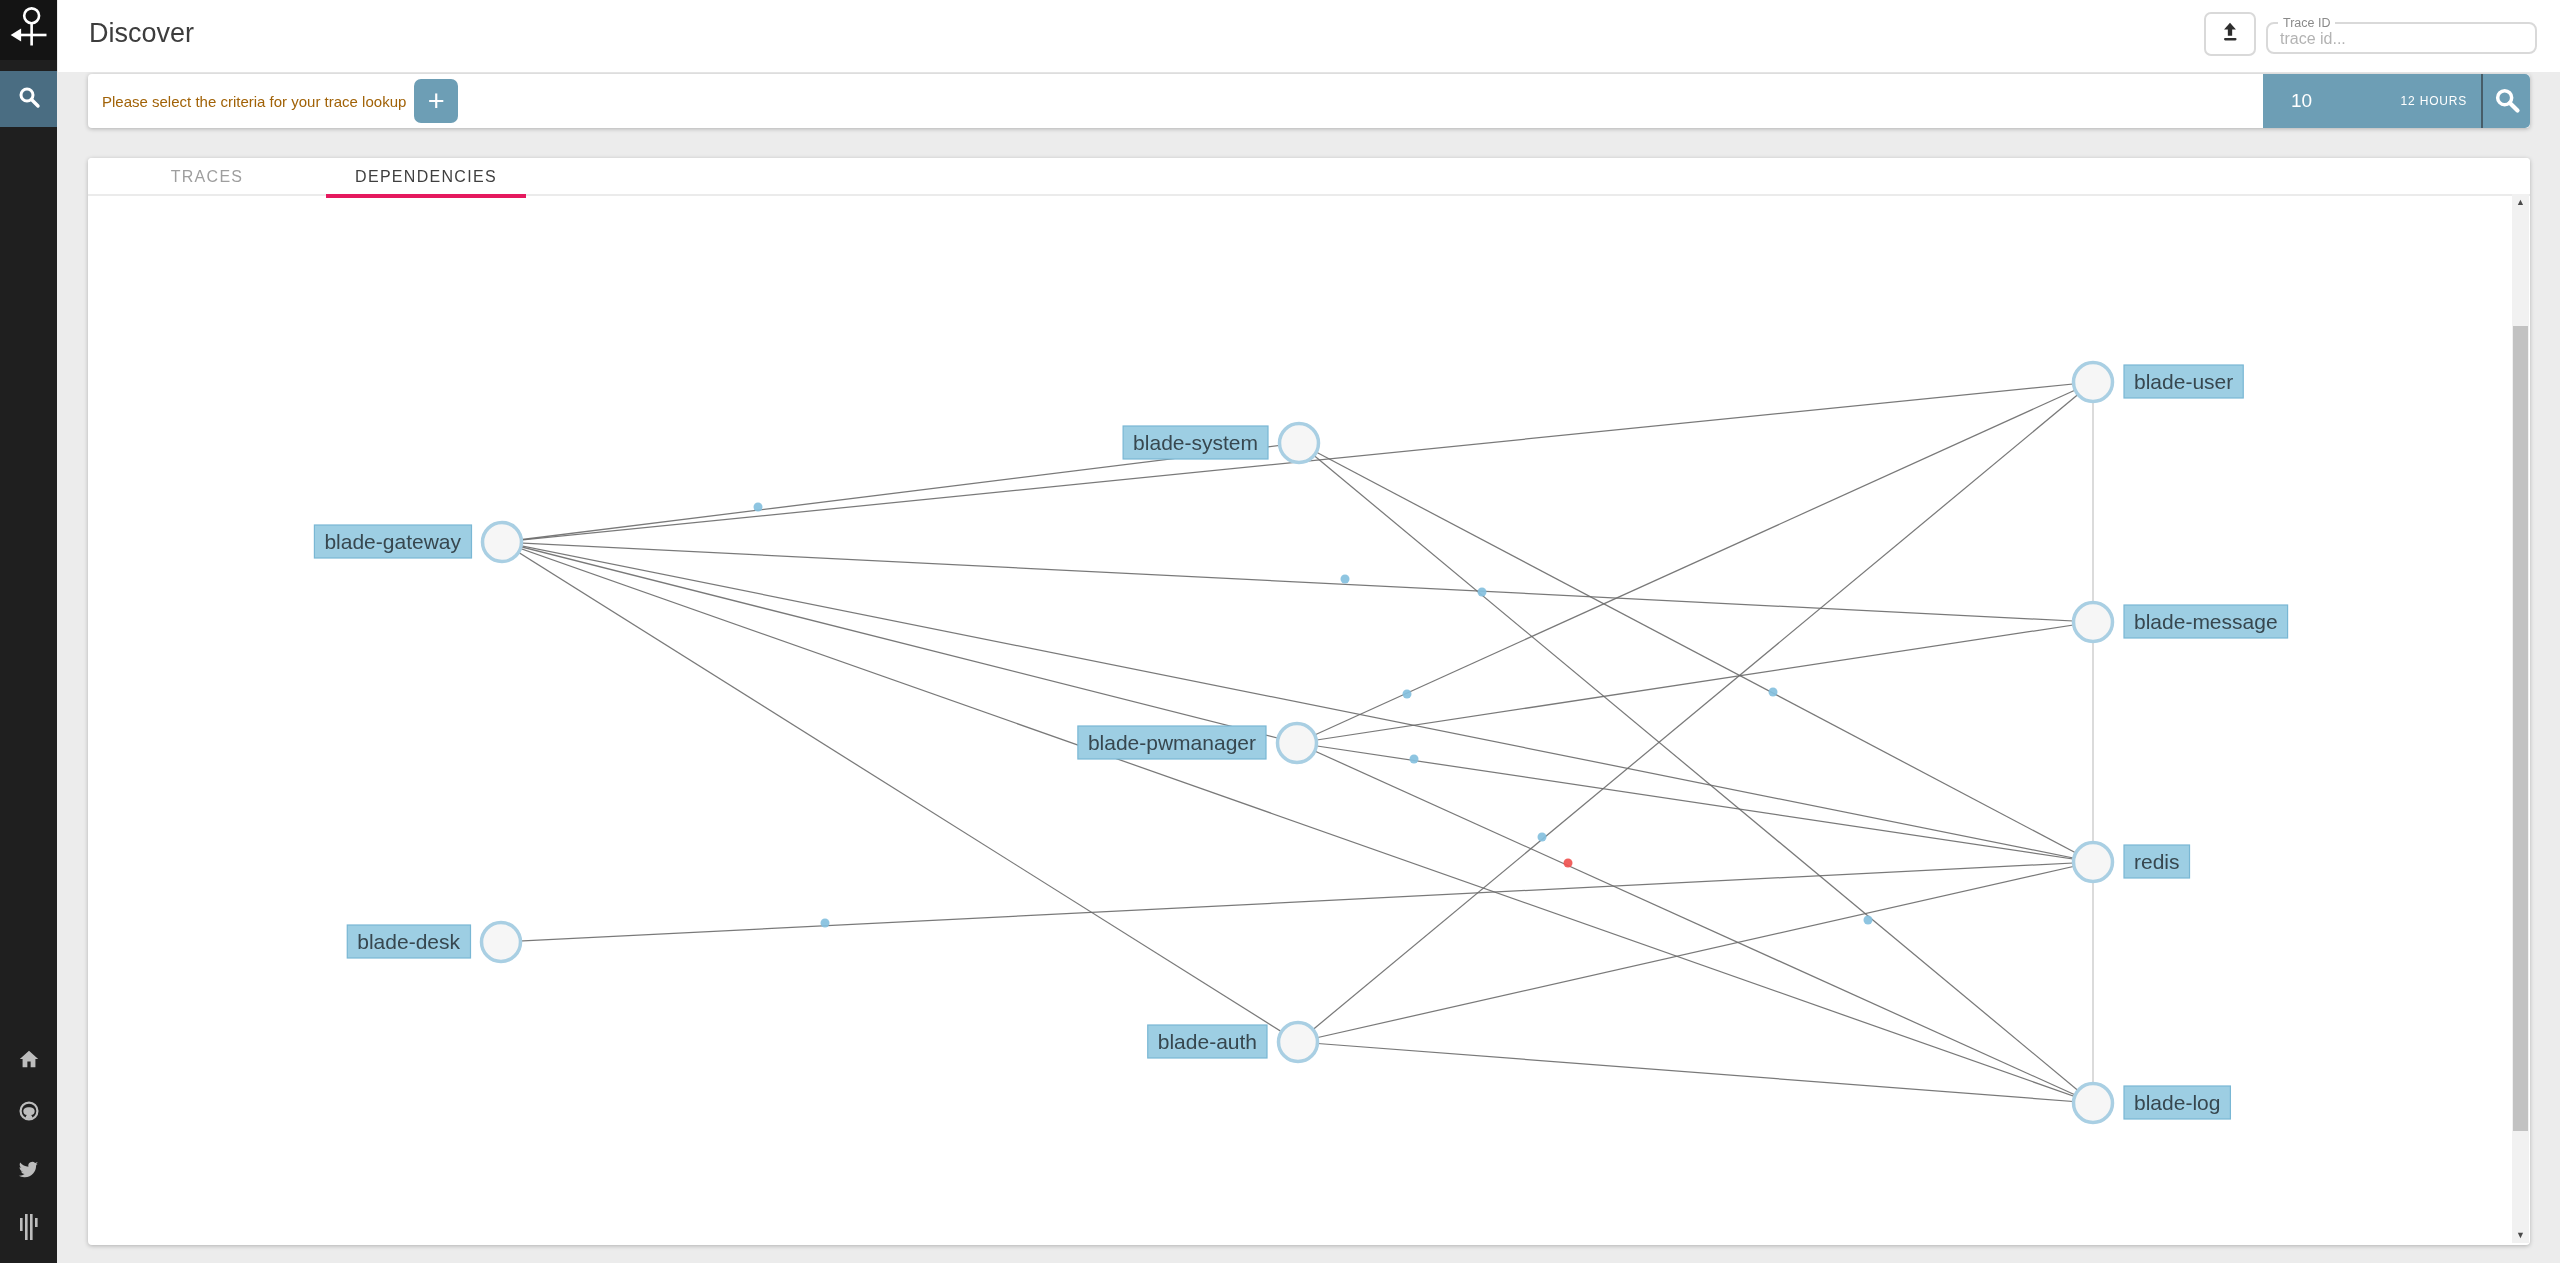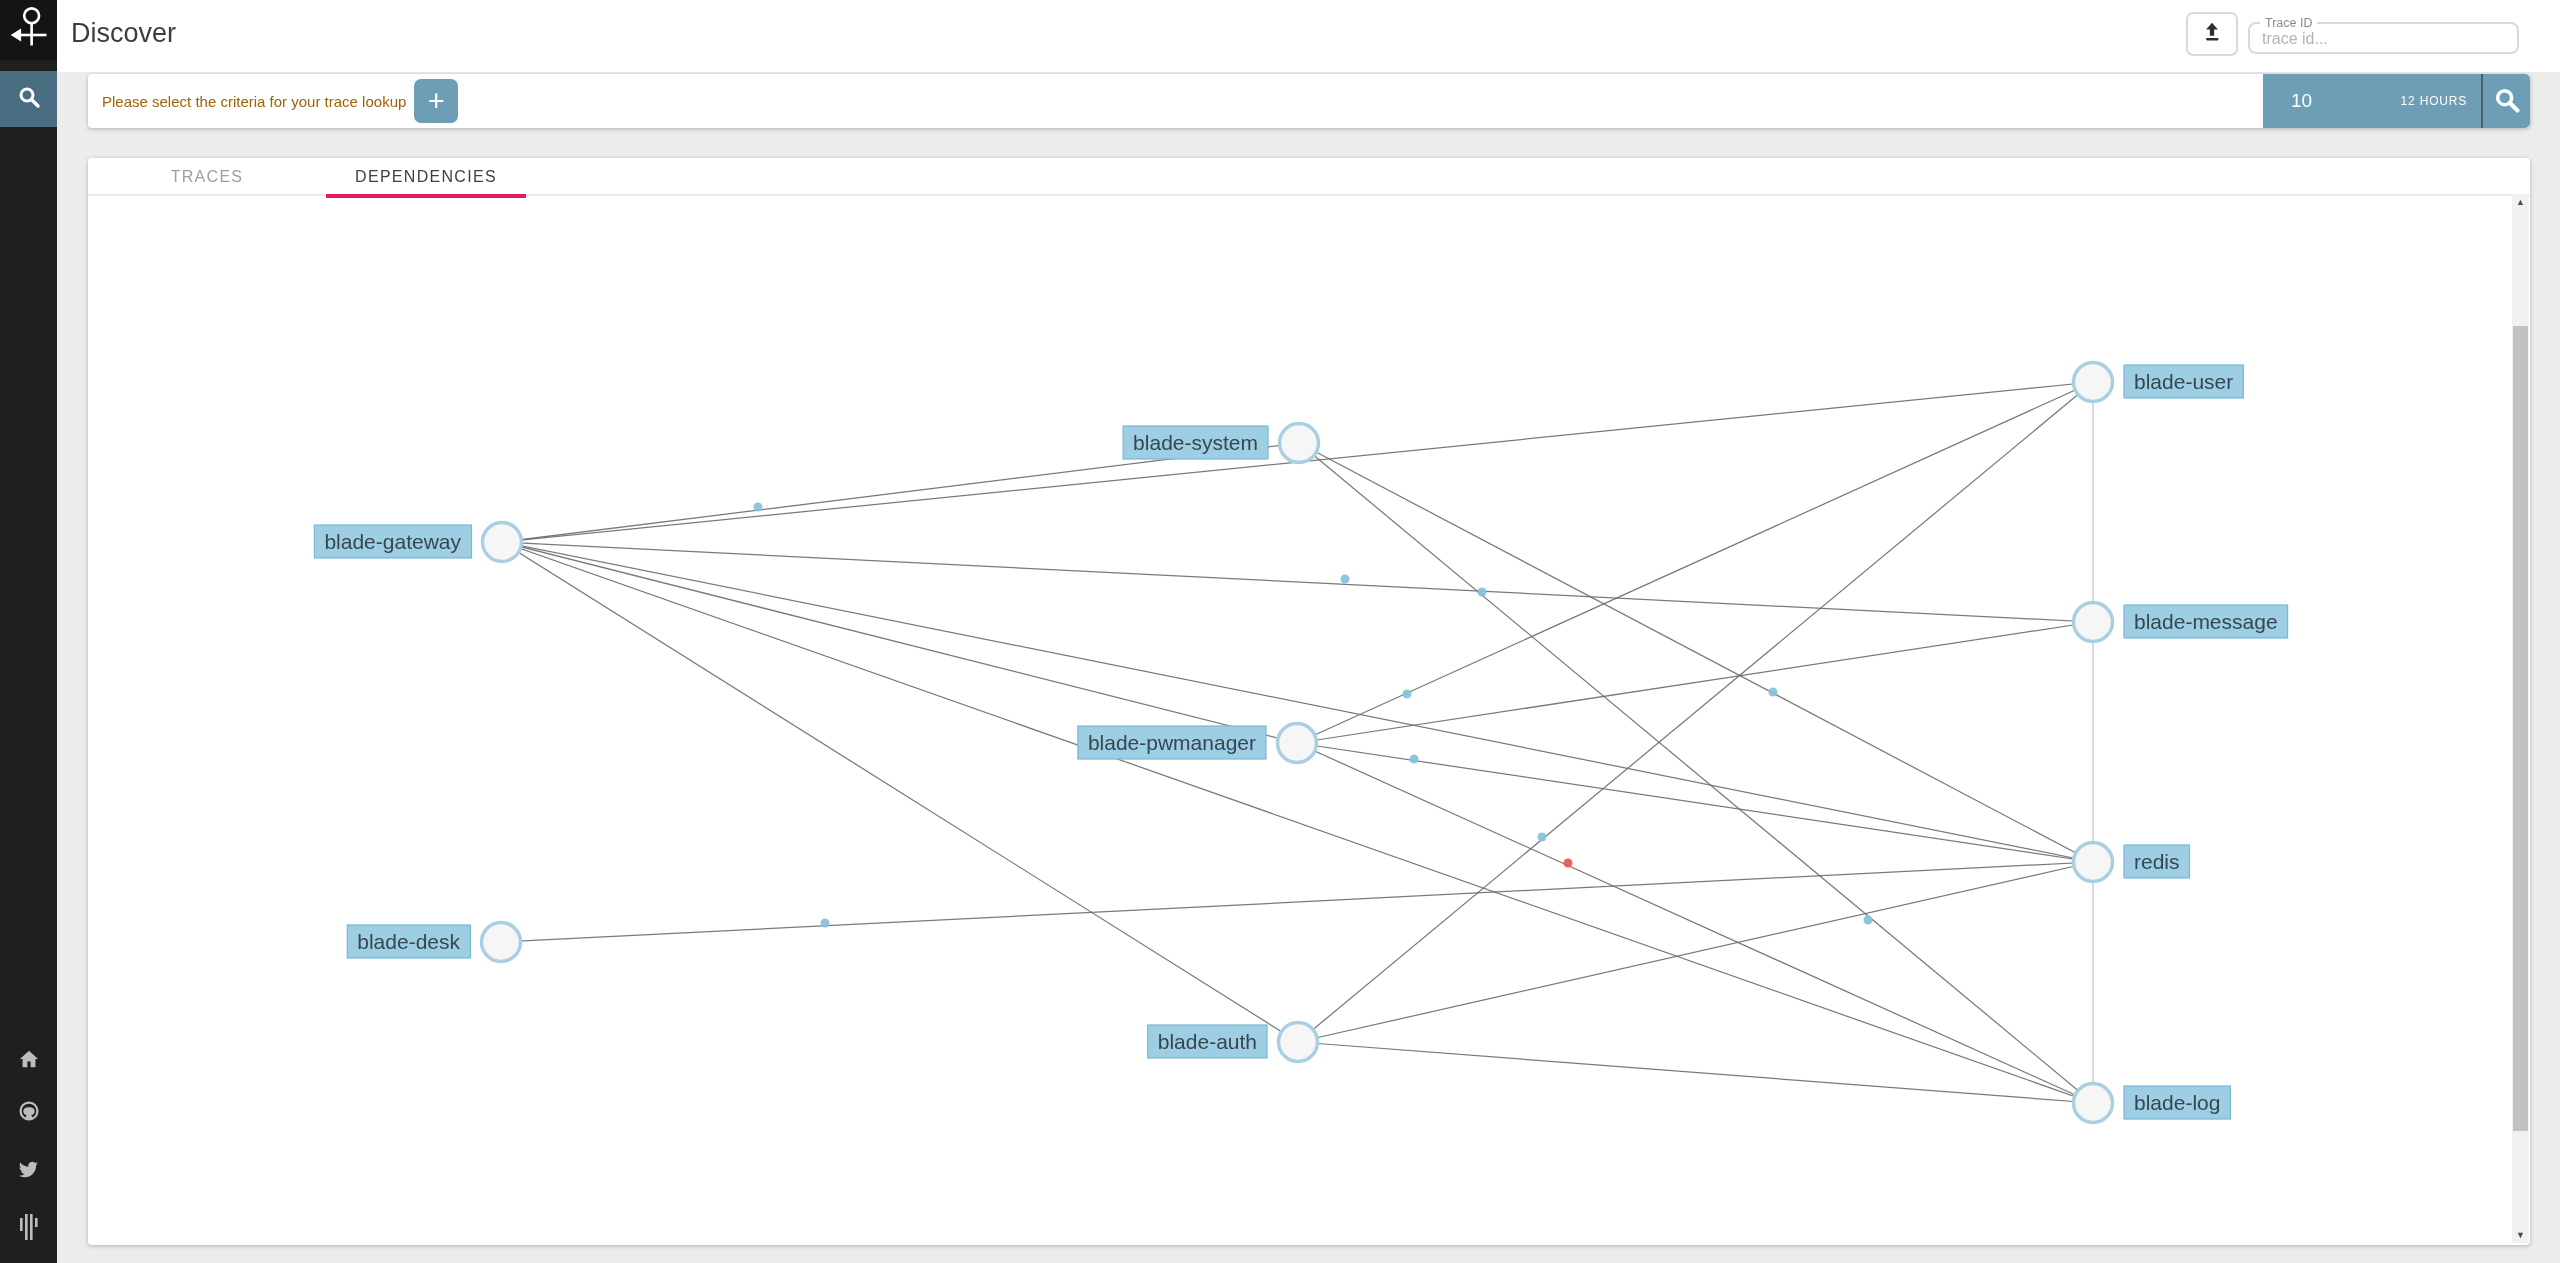--- a/index.html
+++ b/index.html
@@ -8,21 +8,21 @@
 
   
   .sidebar { position:absolute; left:0; top:0; width:57px; height:1263px; background:#1f1f1f; z-index:30; }
   .logo-box { position:absolute; top:0; left:0; width:57px; height:60px; background:#141414;
     display:flex; align-items:center; justify-content:center; }
   .nav-search { position:absolute; top:71px; left:0; width:57px; height:56px; background:#4a6d82;
     display:flex; align-items:center; justify-content:center; cursor:pointer; }
   .side-icon { position:absolute; left:0; width:57px; height:30px; display:flex; align-items:center; justify-content:center; }
 
   
-  .topbar { position:absolute; left:40px; top:0; right:0; height:72px; background:#ffffff; z-index:20; }
+  .topbar { position:absolute; left:58px; top:0; right:0; height:72px; background:#ffffff; z-index:20; }
   .page-title { position:absolute; left:31px; top:18px; font-size:27px; font-weight:400; color:#3d3d3d; }
   .upload-btn { position:absolute; left:2146px; top:12px; width:52px; height:44px; background:#fff;
     border:2px solid #d9d9d9; border-radius:7px; display:flex; align-items:center; justify-content:center; cursor:pointer; }
   .trace-field { position:absolute; left:2208px; top:16px; width:271px; height:38px;
     border:2px solid #d9d9d9; border-radius:8px; }
   .trace-field legend { margin-left:10px; padding:0 5px; font-size:12.5px; color:#8a8a8a; }
   .trace-field input { border:none; outline:none; width:190px; margin:-2px 0 0 12px; font-size:16px; color:#6d28d9;
     font-family:"Liberation Sans",sans-serif; }
   .trace-field input::placeholder { color:#b3b3b3; }
 

